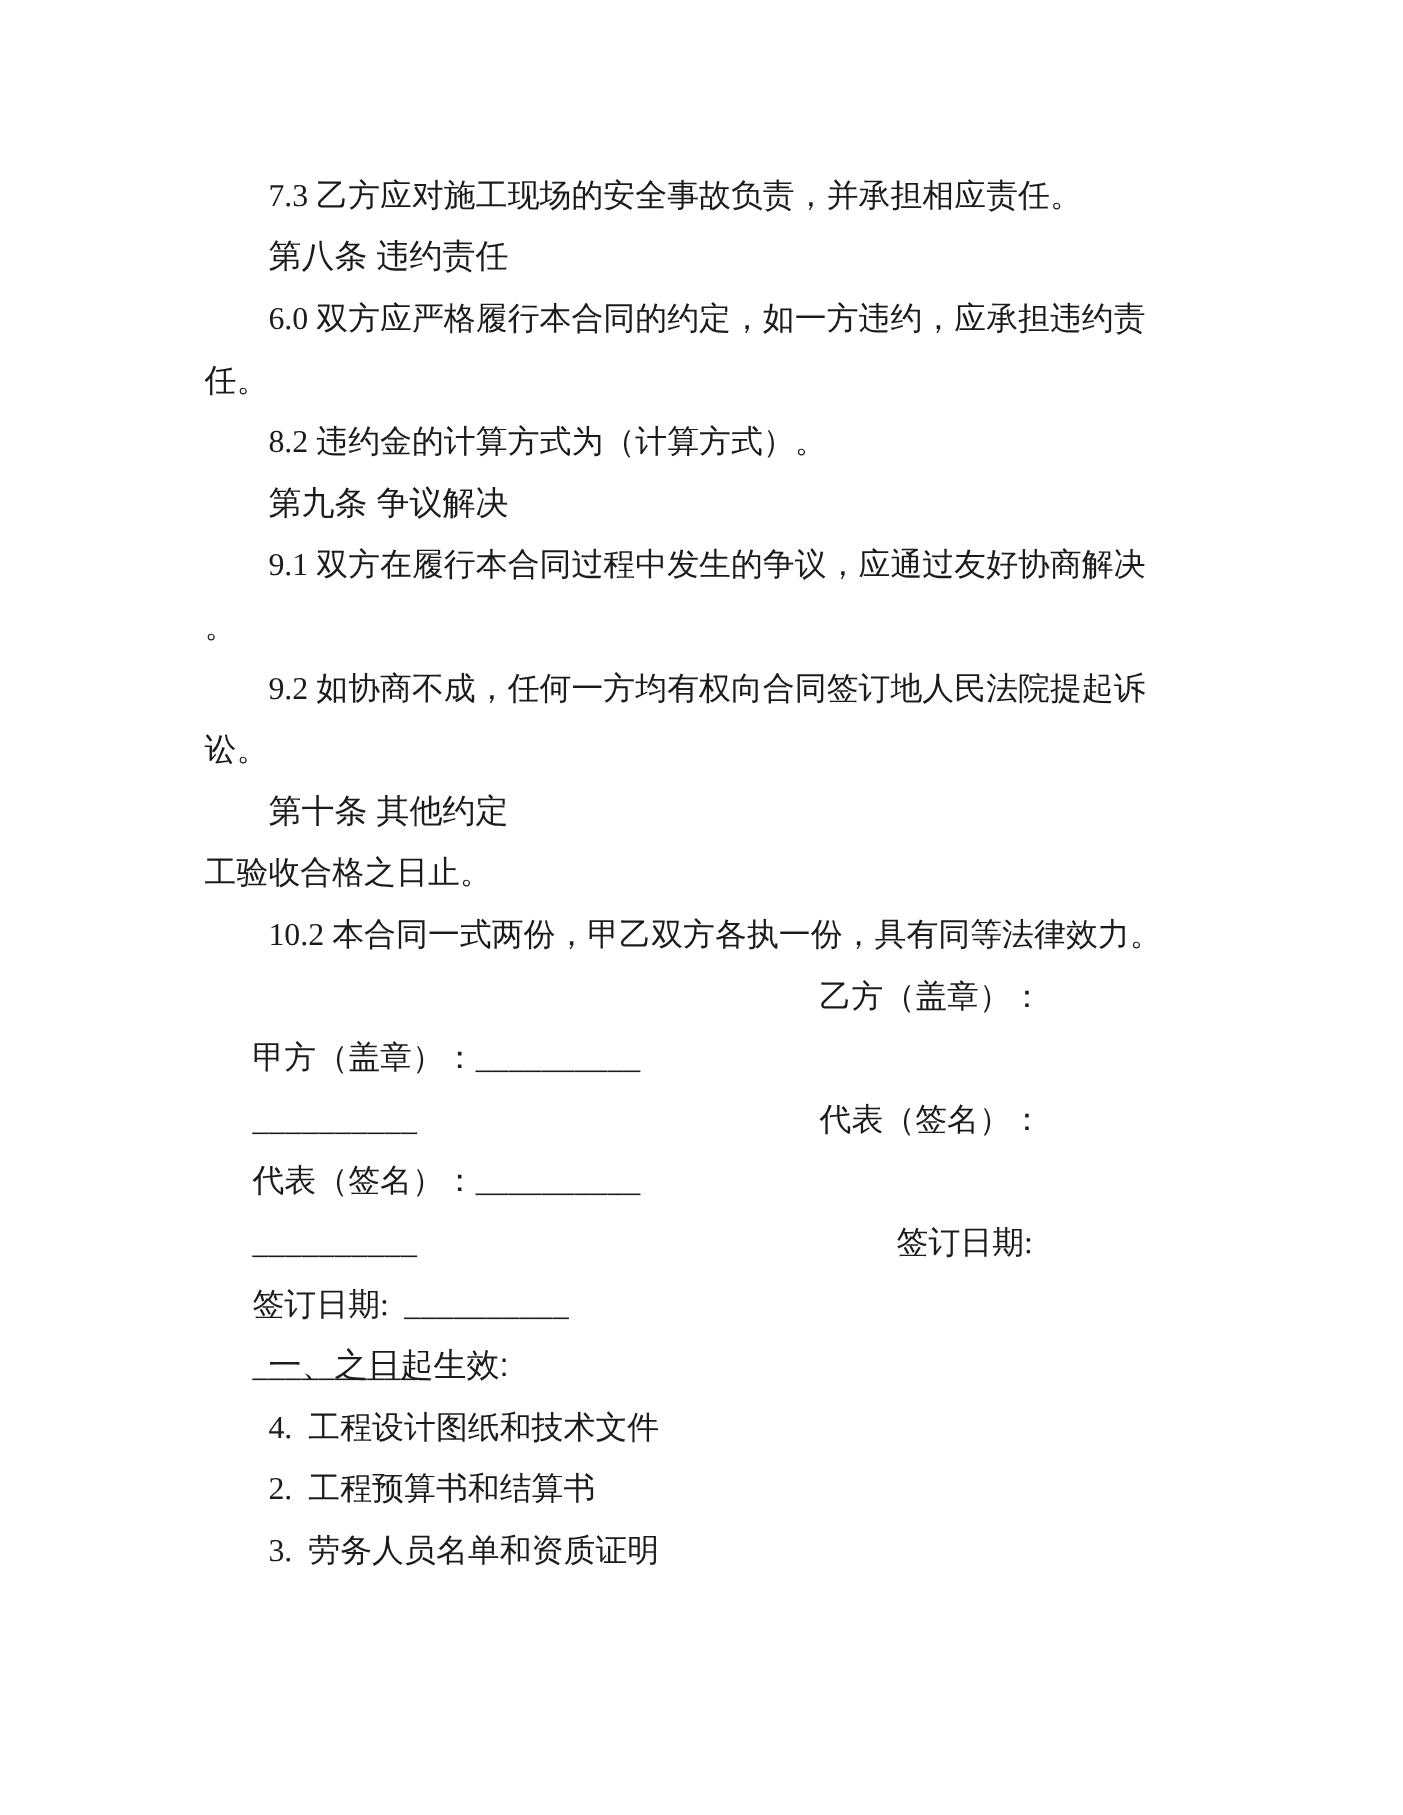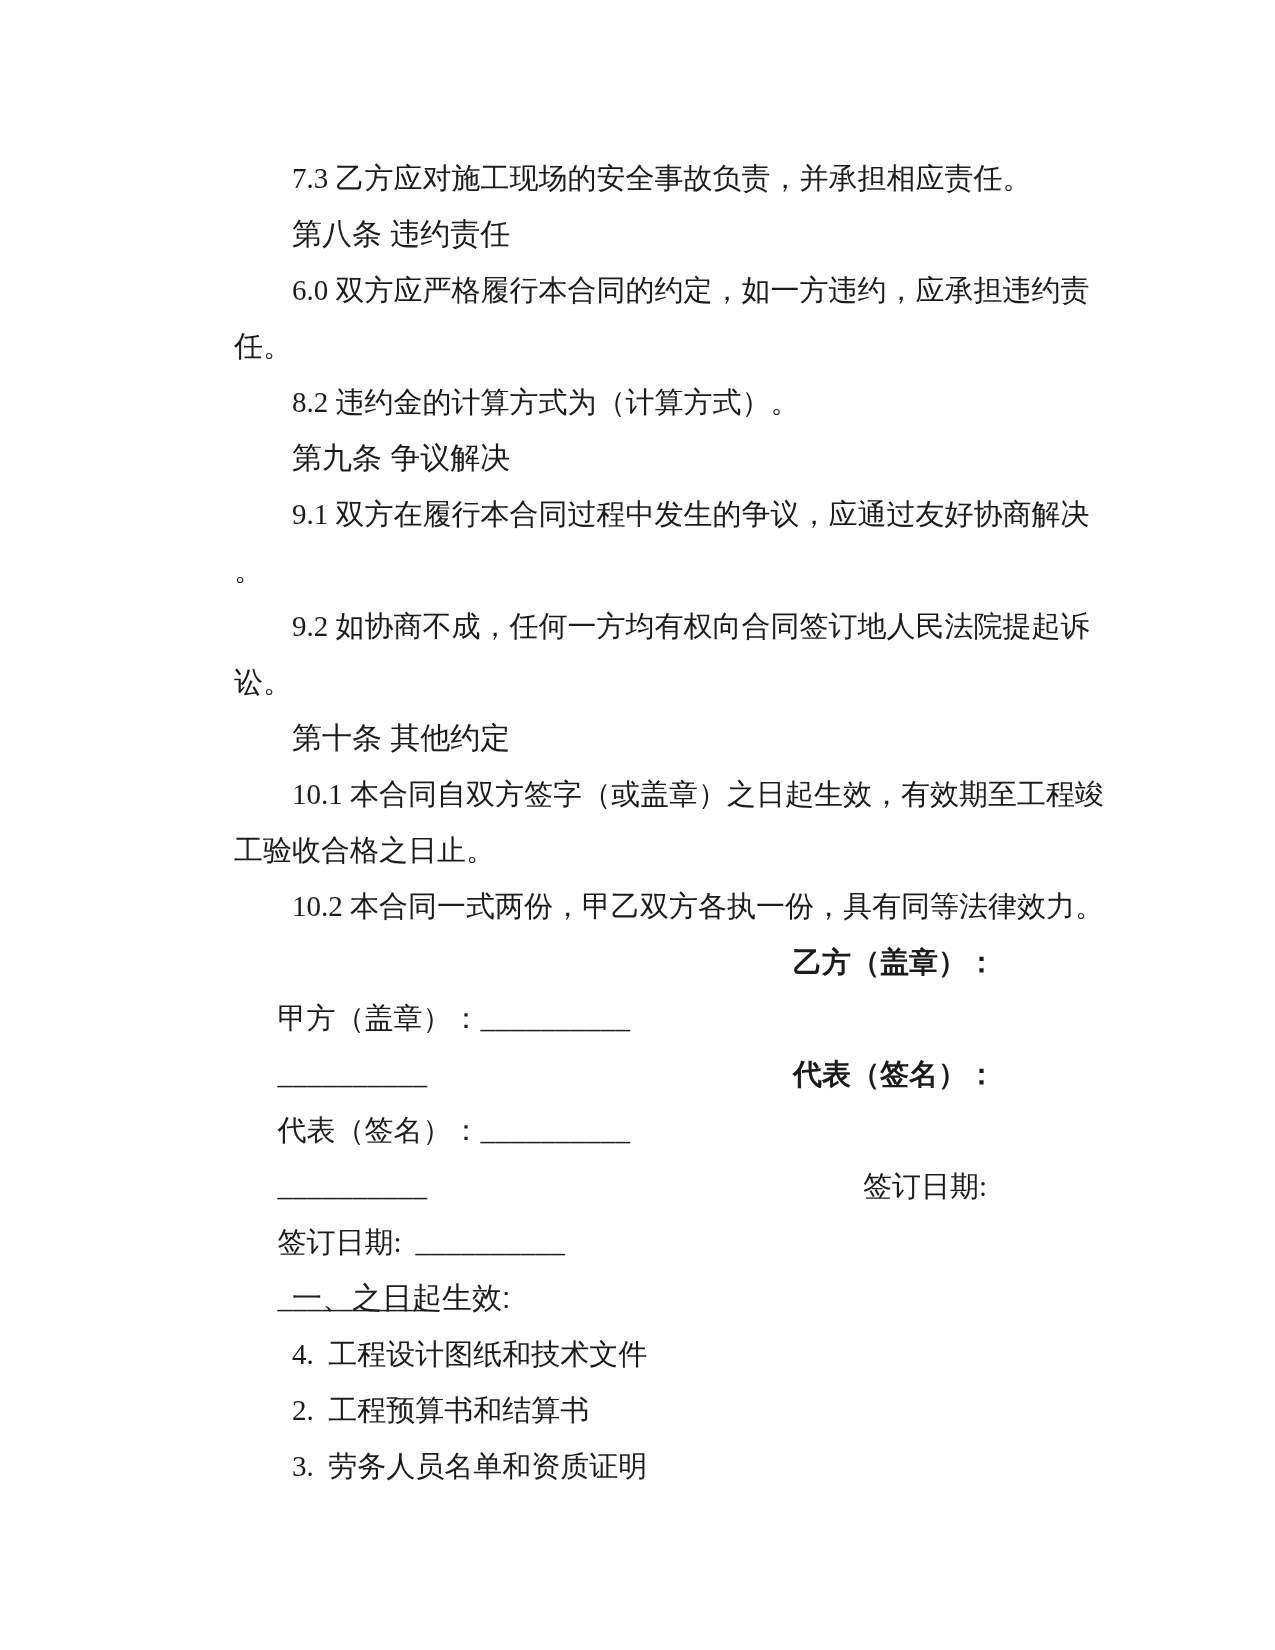--- a/index.html
+++ b/index.html
@@ -9,37 +9,36 @@
     margin:0 auto;
     background:#ffffff;
     overflow:hidden;
     font-family:"Liberation Serif","DejaVu Serif",serif;
     color:#1b1b1b;
   }
   .content{
     position:absolute;
     left:186px;top:150px;
     width:899px;
-    margin-left:48px;
   }
   .ln{
     margin:0;padding:0;
     font-size:29px;
     line-height:56px;
     height:56px;
     white-space:pre-wrap;
     position:relative;
   }
   .ind{ text-indent:58px; }
   .head{
     font-family:"Liberation Sans","DejaVu Sans",sans-serif;
     font-weight:normal;
     font-size:30px;
   }
-  .rt{ position:absolute; top:0; left:559px; text-indent:0;font-weight:bold; }
+  .rt{ position:absolute; top:0; left:559px; text-indent:0; }
   .rt2{ position:absolute; top:0; left:629px; text-indent:0; }
   .bk{ letter-spacing:0.5px; }
   .gap{ margin-left:14px; }
 </style>
 </head>
 <body>
 
 <div class="page">
   <div class="content">
 
@@ -55,21 +54,20 @@
     <p class="ln ind head">第九条 争议解决</p>
 
     <p class="ln ind">9.1 双方在履行本合同过程中发生的争议，应通过友好协商解决</p>
     <p class="ln">。</p>
 
     <p class="ln ind">9.2 如协商不成，任何一方均有权向合同签订地人民法院提起诉</p>
     <p class="ln">讼。</p>
 
     <p class="ln ind head">第十条 其他约定</p>
 
-    <p class="ln ind">10.1 本合同自双方签字（或盖章）之日起生效，有效期至工程竣</p>
     <p class="ln">工验收合格之日止。</p>
 
     <p class="ln ind">10.2 本合同一式两份，甲乙双方各执一份，具有同等法律效力。</p>
 
     <div class="ln ind">
       <span>甲方（盖章）：</span><span class="bk">__________</span>
       <span class="rt">乙方（盖章）：</span>
     </div>
 
     <div class="ln">

